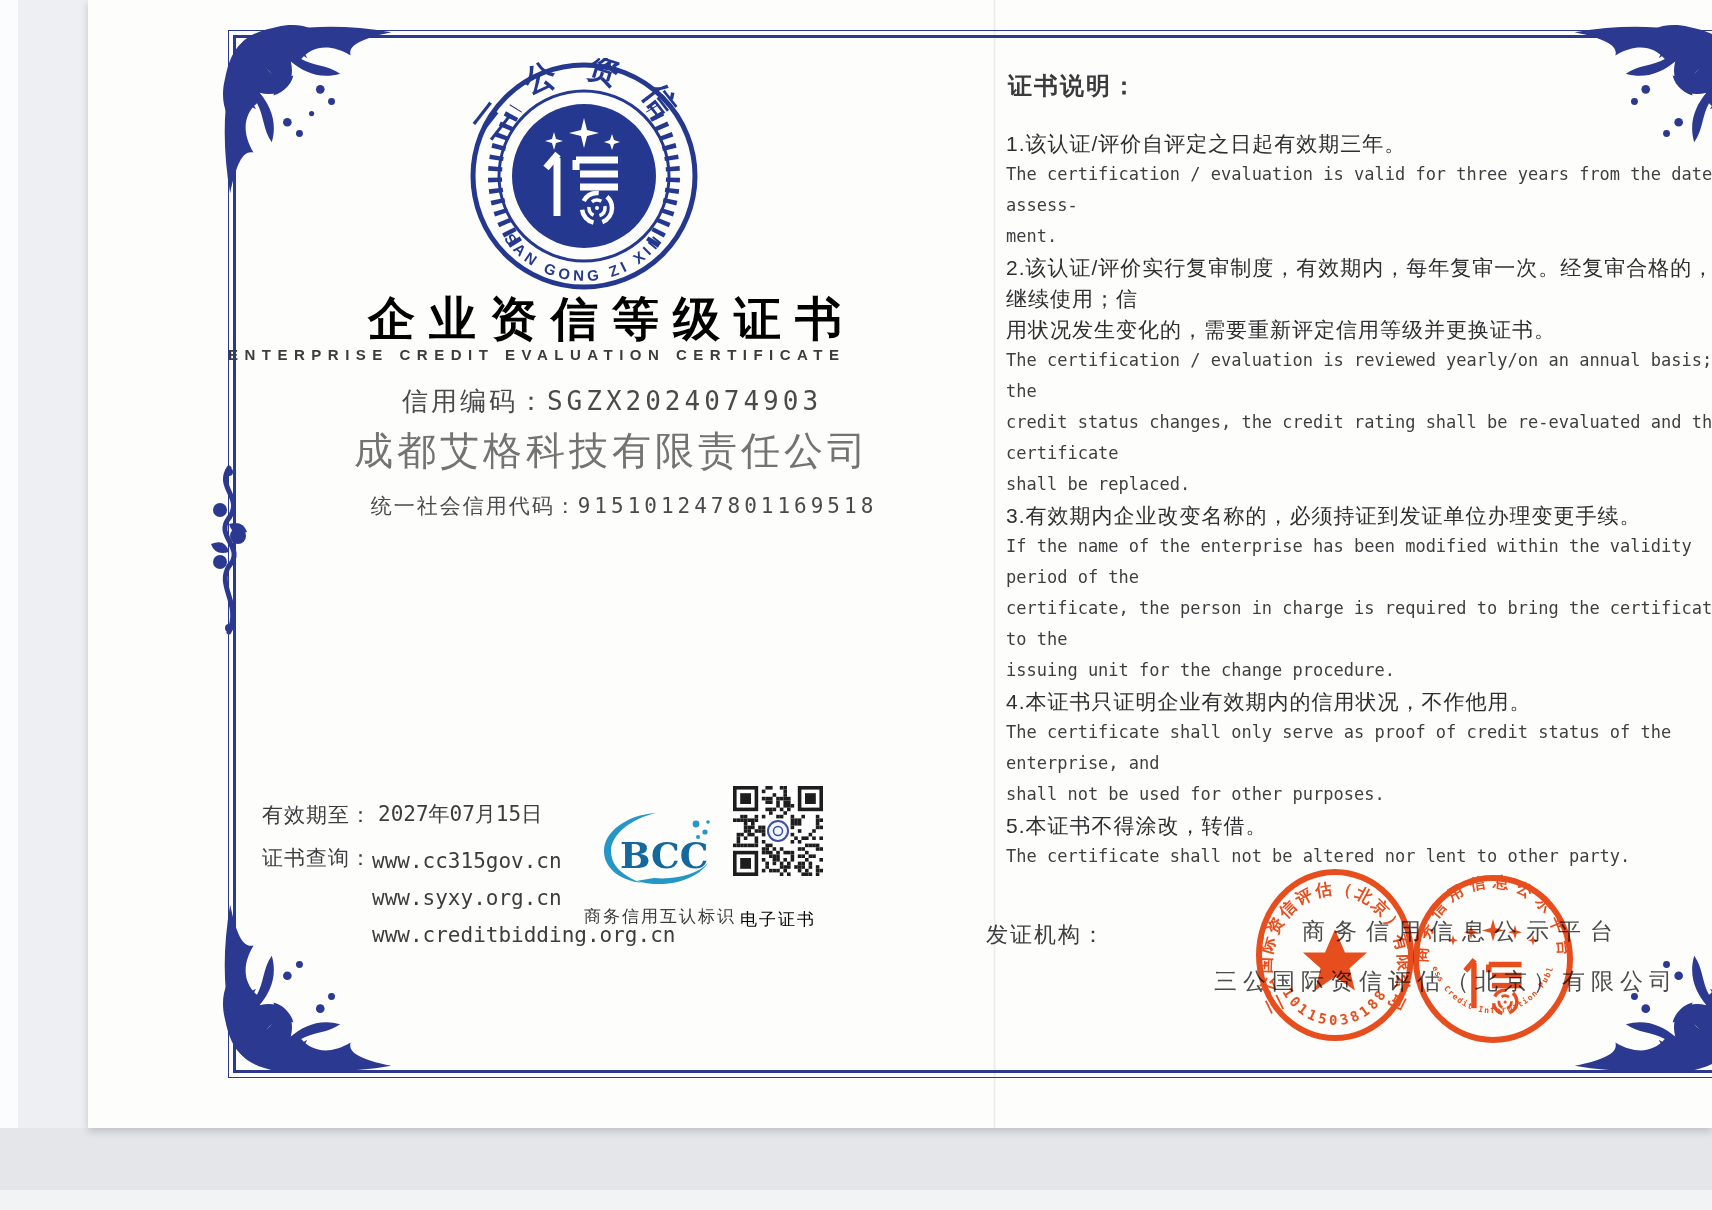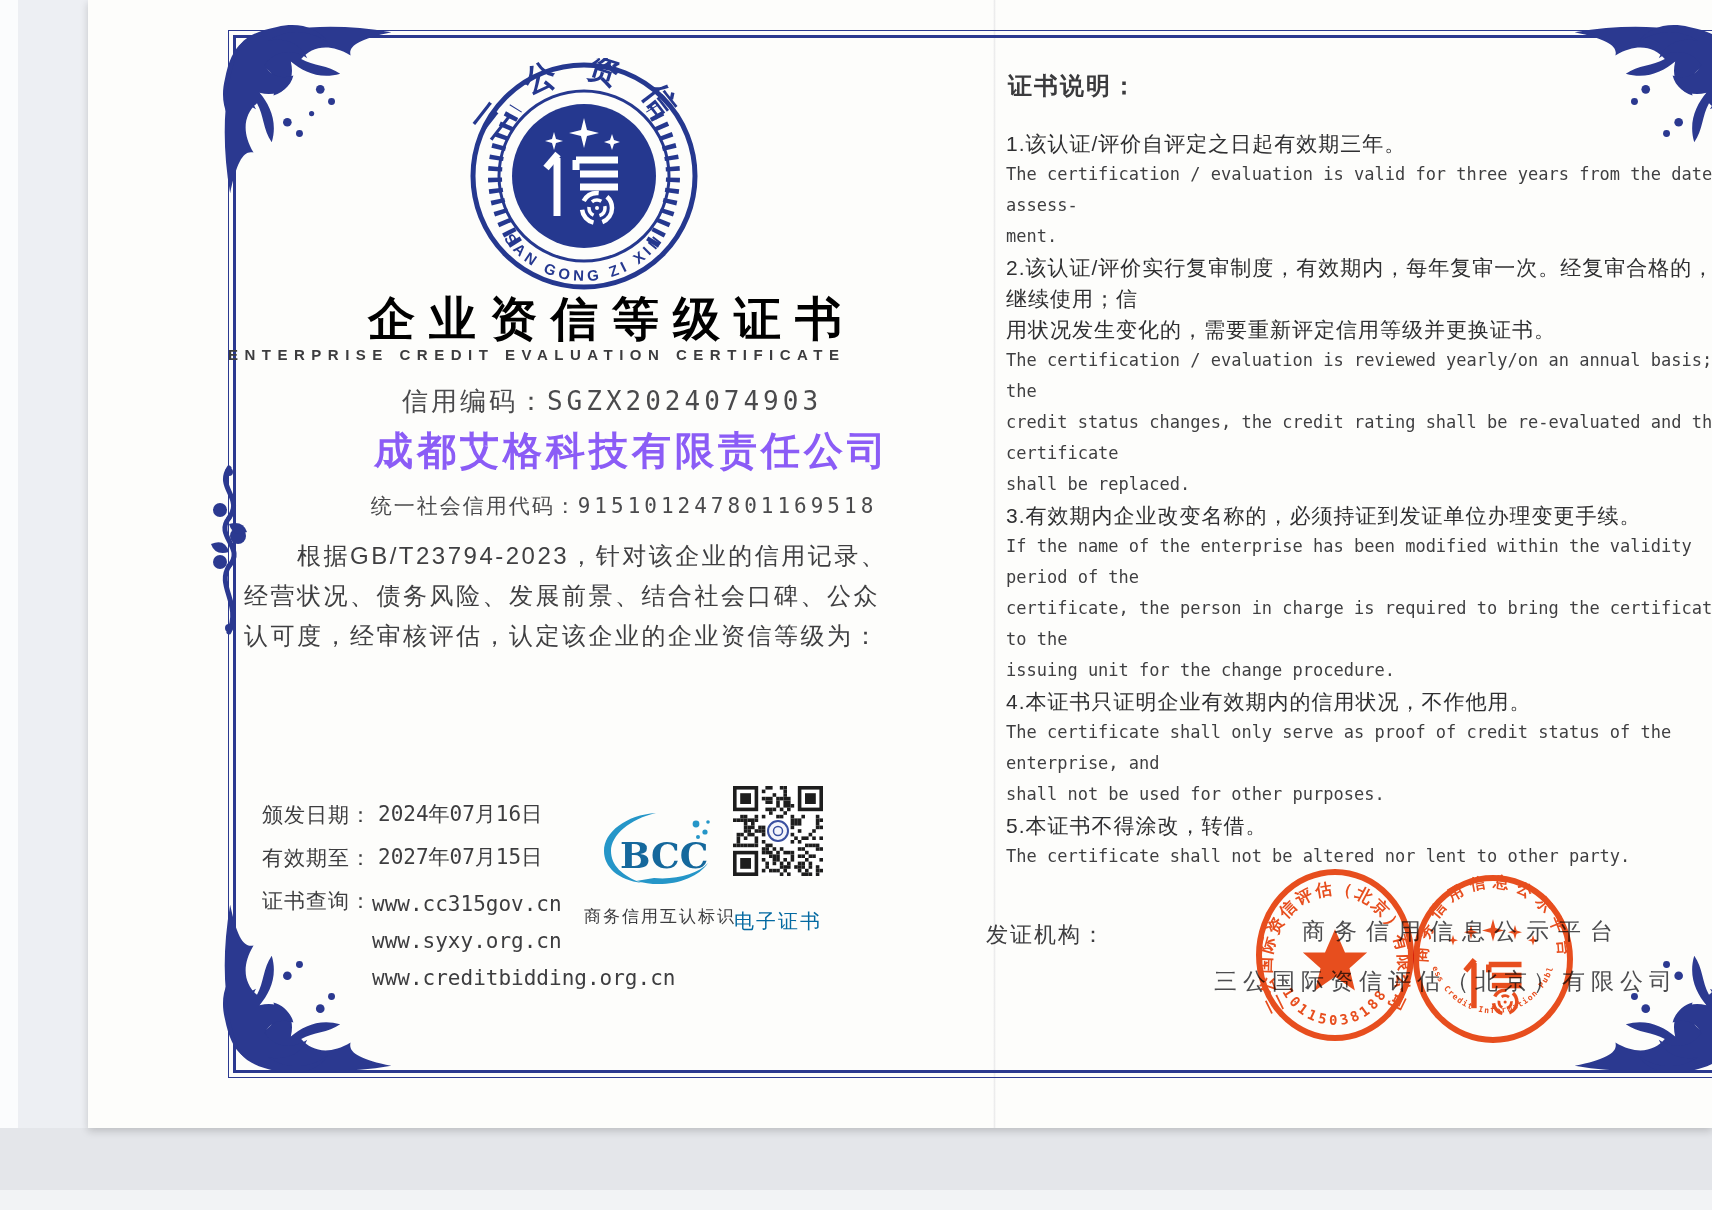--- a/index.html
+++ b/index.html
@@ -28,41 +28,41 @@
   .logo{position:absolute;left:238px;top:58px;width:236px;height:236px;}
   .title-cn{position:absolute;left:0;top:288px;width:768px;text-align:center;
     font-family:"DejaVu Serif",serif;font-weight:bold;font-size:47px;color:#000000;
     letter-spacing:14px;white-space:nowrap;}
   .title-en{position:absolute;left:0;top:346px;width:768px;text-align:left;
     font-weight:bold;font-size:15px;color:#3c3c3e;letter-spacing:6.5px;white-space:nowrap;}
   .code-line{position:absolute;left:0;top:384px;width:768px;text-align:center;
     font-size:26px;color:#4a4a4c;letter-spacing:3px;}
   .code-line .val{font-family:"DejaVu Sans Mono",monospace;letter-spacing:4px;}
   .company{position:absolute;left:0;top:424px;width:768px;text-align:center;
-    font-size:39px;font-weight:bold;color:#8b5cf6;letter-spacing:4px;white-space:nowrap;padding-left:20px;}
+    font-size:39px;font-weight:normal;color:#737373;letter-spacing:4px;white-space:nowrap;}
   .uscc-line{position:absolute;left:12px;top:492px;width:768px;text-align:center;
     font-size:21px;color:#4a4a4c;letter-spacing:2px;}
   .uscc-line .val{font-family:"DejaVu Sans Mono",monospace;letter-spacing:4px;}
   .statement{position:absolute;left:16px;top:536px;width:702px;font-size:24px;
     color:#3f3f41;line-height:40px;letter-spacing:2.5px;white-space:pre-line;text-align:justify;}
   .rating{position:absolute;left:0;top:628px;width:768px;text-align:center;
     font-family:"DejaVu Serif",serif;font-weight:bold;font-size:100px;color:#dd3a10;
     letter-spacing:38px;text-indent:38px;}
   .info{position:absolute;left:34px;top:800px;font-size:21px;color:#3d3d3f;}
   .info-row{display:flex;margin-bottom:14px;line-height:29px;}
   .info-row .lab{letter-spacing:1px;white-space:nowrap;}
   .info-row .val{font-family:"DejaVu Sans Mono",monospace;margin-left:6px;}
   .urls{display:flex;flex-direction:column;}
   .urls span{font-family:"DejaVu Sans Mono",monospace;line-height:37px;}
   .bcc{position:absolute;left:368px;top:808px;width:126px;height:82px;}
   .bcc-label{position:absolute;left:352px;top:905px;width:160px;text-align:center;
     font-size:17px;color:#3d3d3f;letter-spacing:2px;}
   .qr{position:absolute;left:505px;top:786px;width:90px;height:90px;}
   .qr-label{position:absolute;left:505px;top:908px;width:90px;text-align:center;
-    font-size:20px;color:#0369a1;letter-spacing:2px;}
+    font-size:17px;color:#000000;letter-spacing:2px;}
   
   .rcol{position:absolute;left:918px;top:0;width:742px;height:1080px;}
   .notes-heading{position:absolute;left:2px;top:70px;font-size:24px;color:#3b3b3d;
     font-weight:bold;letter-spacing:2px;}
   .notes{position:absolute;left:0;top:128px;width:742px;}
   .note .cn{font-size:21px;color:#2f2f31;line-height:31px;letter-spacing:1px;white-space:pre-line;}
   .note .en{font-family:"DejaVu Sans Mono",monospace;font-size:17px;color:#3f3f41;
     line-height:31px;white-space:pre-line;}
   .issuer-label{position:absolute;left:-20px;top:920px;font-size:22px;color:#3d3d3f;letter-spacing:2px;}
   .issuer-line1{position:absolute;left:296px;top:916px;font-size:23px;color:#4c4c4e;
@@ -193,30 +193,23 @@
       <div class="code-line">
         <span>信用编码：</span><span class="val">SGZX2024074903</span>
       </div>
 
       <div class="company">成都艾格科技有限责任公司</div>
 
       <div class="uscc-line">
         <span>统一社会信用代码：</span><span class="val">915101247801169518</span>
       </div>
 
-      <div class="statement">　　根据GB/T23794-2023，针对该企业的信用记录、
-经营状况、债务风险、发展前景、结合社会口碑、公众
-认可度，经审核评估，认定该企业的企业资信等级为：</div>
 
 
       <div class="info">
-        <div class="info-row">
-          <span class="lab">颁发日期：</span>
-          <span class="val">2024年07月16日</span>
-        </div>
         <div class="info-row">
           <span class="lab">有效期至：</span>
           <span class="val">2027年07月15日</span>
         </div>
         <div class="info-row">
           <span class="lab">证书查询：</span>
           <span class="urls">
             <span>www.cc315gov.cn</span>
             <span>www.syxy.org.cn</span>
             <span>www.creditbidding.org.cn</span>

